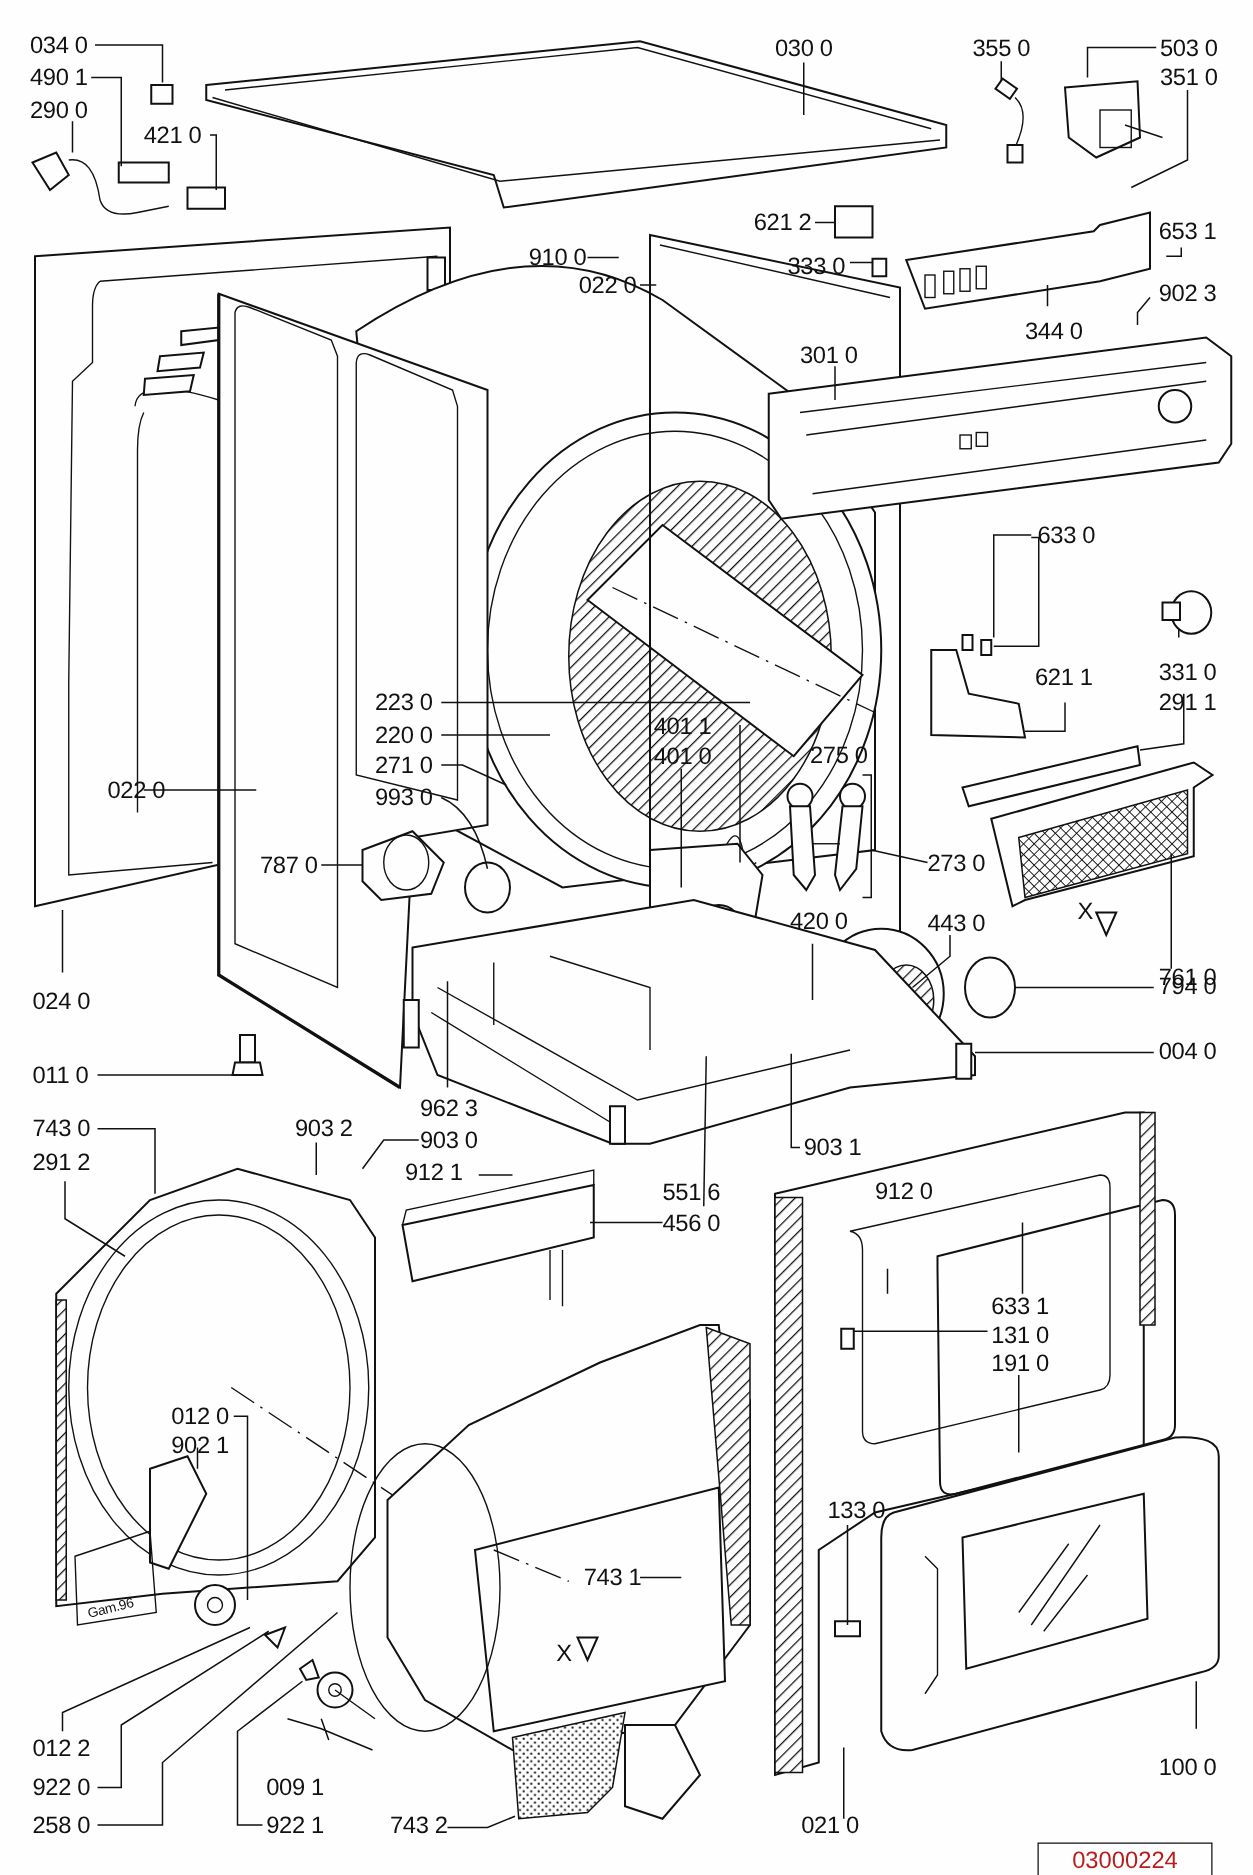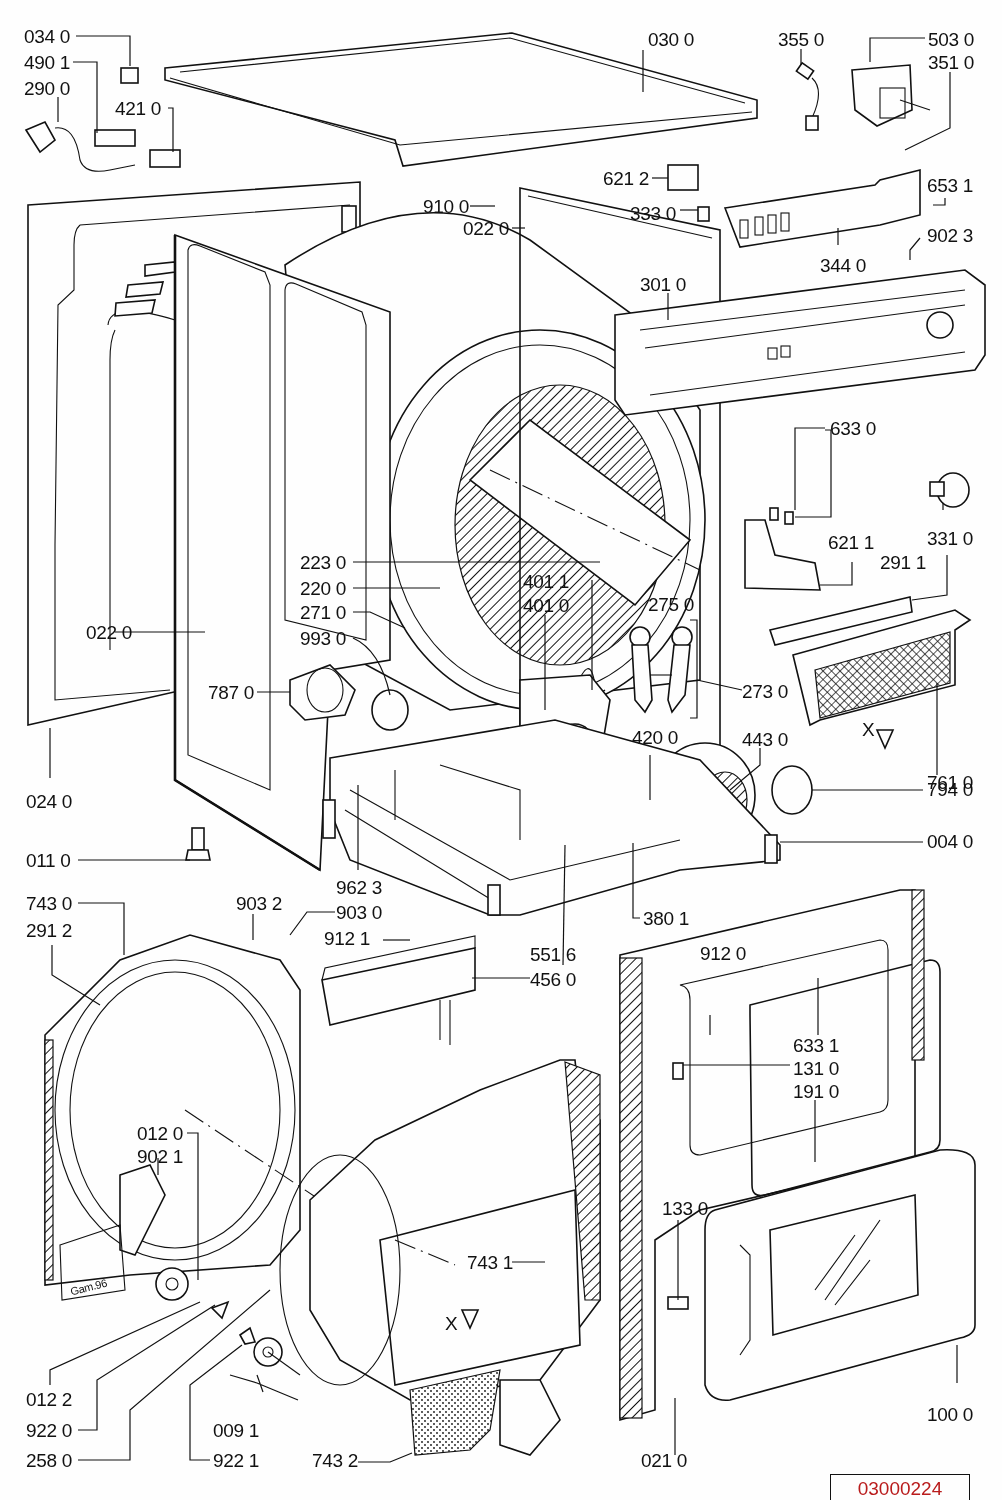--- a/index.html
+++ b/index.html
@@ -291,55 +291,55 @@
     <path class="lead" d="M210 1460 L190 1460 L190 1385 L242 1345"></path>
     <path class="lead" d="M358 1462 L390 1462 L412 1453"></path>
     <path class="lead" d="M675 1455 L675 1398"></path>
   </g>
 </svg>
 
 <div class="lbl" style="left:24px;top:27px">034 0</div>
 <div class="lbl" style="left:24px;top:53px">490 1</div>
 <div class="lbl" style="left:24px;top:79px">290 0</div>
 <div class="lbl" style="left:115px;top:99px">421 0</div>
-<div class="lbl" style="left:648px;top:30px">030 0</div>
+<div class="lbl" style="left:620px;top:30px">030 0</div>
 <div class="lbl" style="left:778px;top:30px">355 0</div>
 <div class="lbl" style="left:928px;top:30px">503 0</div>
 <div class="lbl" style="left:928px;top:53px">351 0</div>
 <div class="lbl" style="left:603px;top:169px">621 2</div>
 <div class="lbl" style="left:927px;top:176px">653 1</div>
 <div class="lbl" style="left:423px;top:197px">910 0</div>
 <div class="lbl" style="left:630px;top:204px">333 0</div>
 <div class="lbl" style="left:463px;top:219px">022 0</div>
 <div class="lbl" style="left:927px;top:226px">902 3</div>
 <div class="lbl" style="left:820px;top:256px">344 0</div>
 <div class="lbl" style="left:640px;top:275px">301 0</div>
 <div class="lbl" style="left:830px;top:419px">633 0</div>
 <div class="lbl" style="left:927px;top:529px">331 0</div>
 <div class="lbl" style="left:828px;top:533px">621 1</div>
-<div class="lbl" style="left:880px;top:553px">291 1</div>
+<div class="lbl" style="left:927px;top:553px">291 1</div>
 <div class="lbl" style="left:300px;top:553px">223 0</div>
 <div class="lbl" style="left:300px;top:579px">220 0</div>
 <div class="lbl" style="left:300px;top:603px">271 0</div>
 <div class="lbl" style="left:300px;top:629px">993 0</div>
 <div class="lbl" style="left:523px;top:572px">401 1</div>
 <div class="lbl" style="left:523px;top:596px">401 0</div>
 <div class="lbl" style="left:648px;top:595px">275 0</div>
 <div class="lbl" style="left:86px;top:623px">022 0</div>
 <div class="lbl" style="left:208px;top:683px">787 0</div>
 <div class="lbl" style="left:742px;top:682px">273 0</div>
 <div class="lbl" style="left:632px;top:728px">420 0</div>
 <div class="lbl" style="left:742px;top:730px">443 0</div>
 <div class="lbl" style="left:927px;top:773px">761 0</div>
 <div class="lbl" style="left:26px;top:792px">024 0</div>
 <div class="lbl" style="left:927px;top:780px">794 0</div>
 <div class="lbl" style="left:927px;top:832px">004 0</div>
 <div class="lbl" style="left:26px;top:851px">011 0</div>
 <div class="lbl" style="left:336px;top:878px">962 3</div>
-<div class="lbl" style="left:643px;top:909px">380 1</div>
+<div class="lbl" style="left:643px;top:909px">903 1</div>
 <div class="lbl" style="left:26px;top:894px">743 0</div>
 <div class="lbl" style="left:236px;top:894px">903 2</div>
 <div class="lbl" style="left:336px;top:903px">903 0</div>
 <div class="lbl" style="left:26px;top:921px">291 2</div>
 <div class="lbl" style="left:324px;top:929px">912 1</div>
 <div class="lbl" style="left:530px;top:945px">551 6</div>
 <div class="lbl" style="left:530px;top:970px">456 0</div>
 <div class="lbl" style="left:700px;top:944px">912 0</div>
 <div class="lbl" style="left:793px;top:1036px">633 1</div>
 <div class="lbl" style="left:793px;top:1059px">131 0</div>

